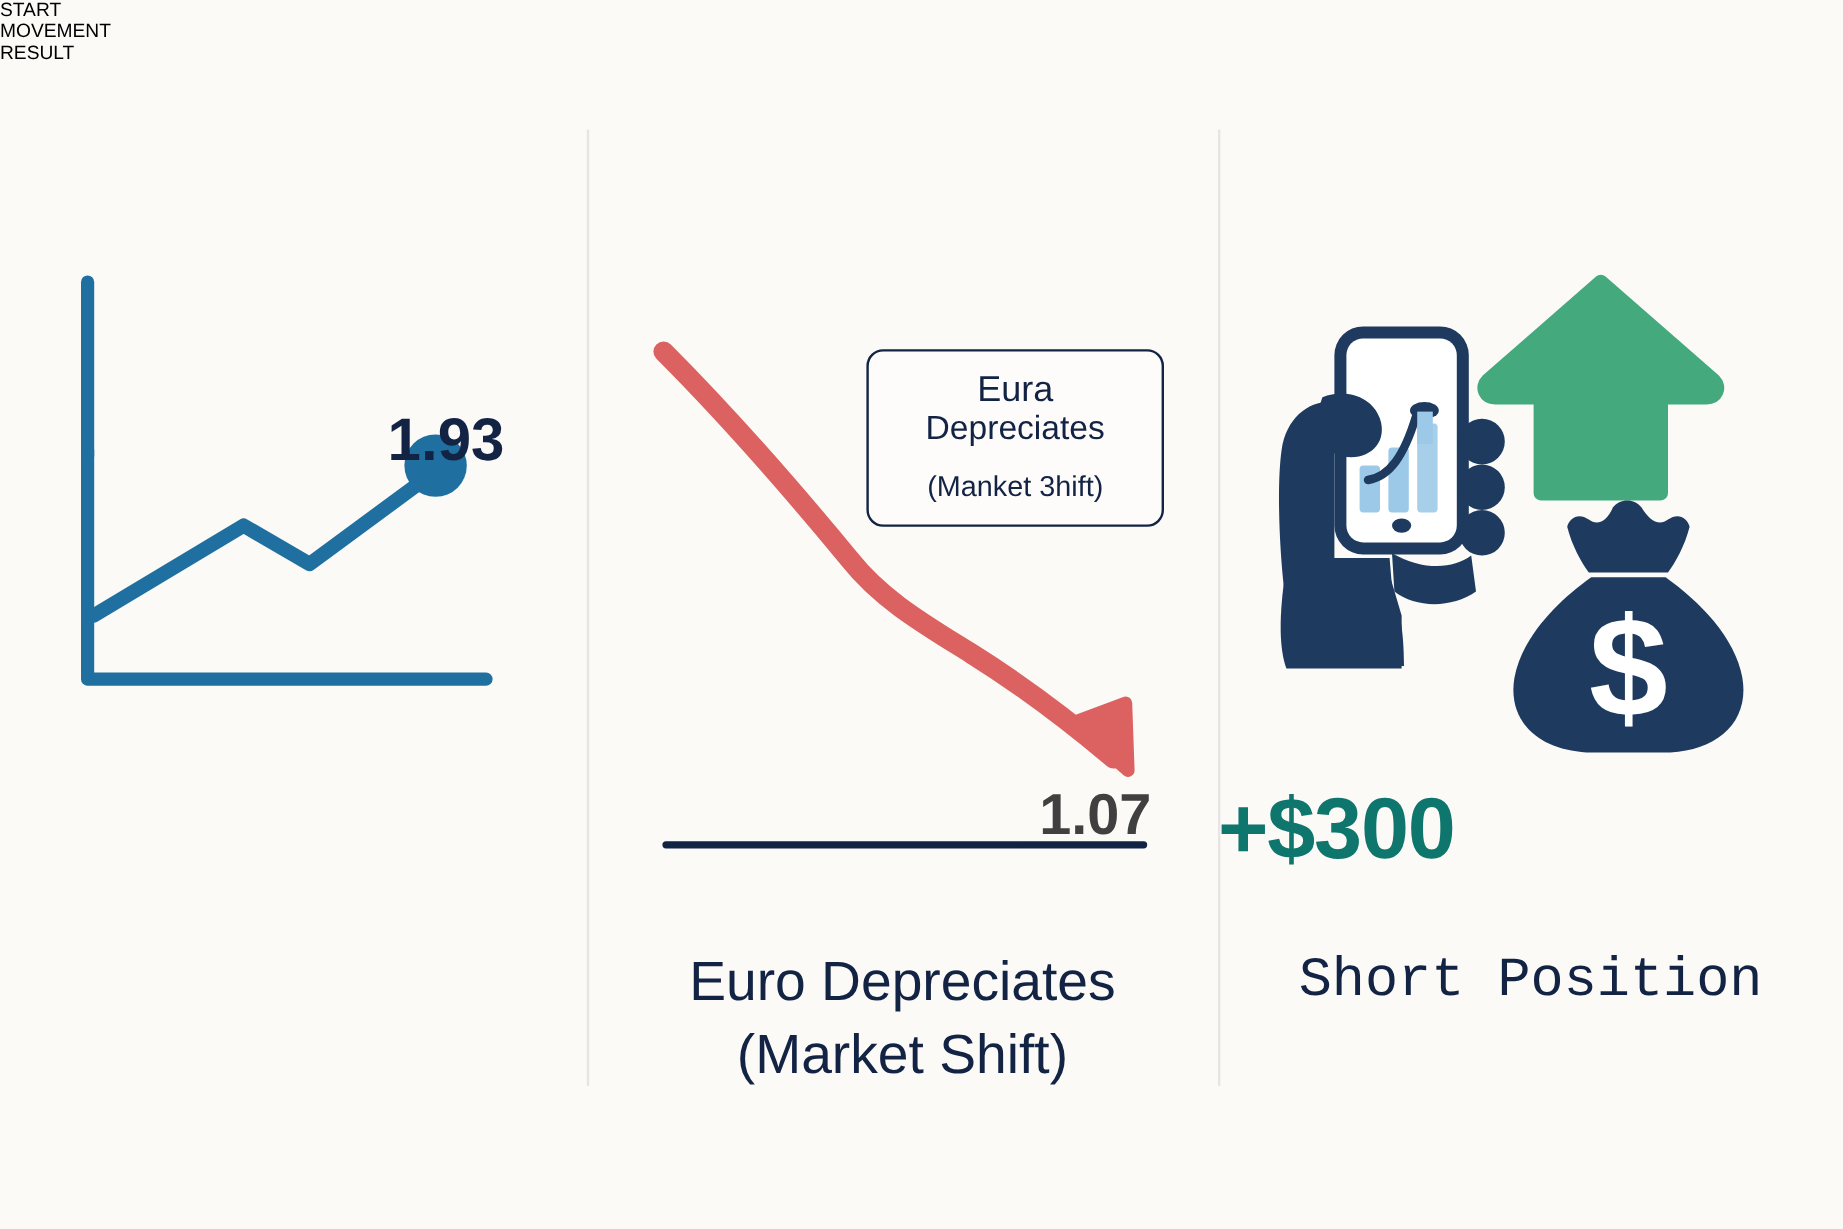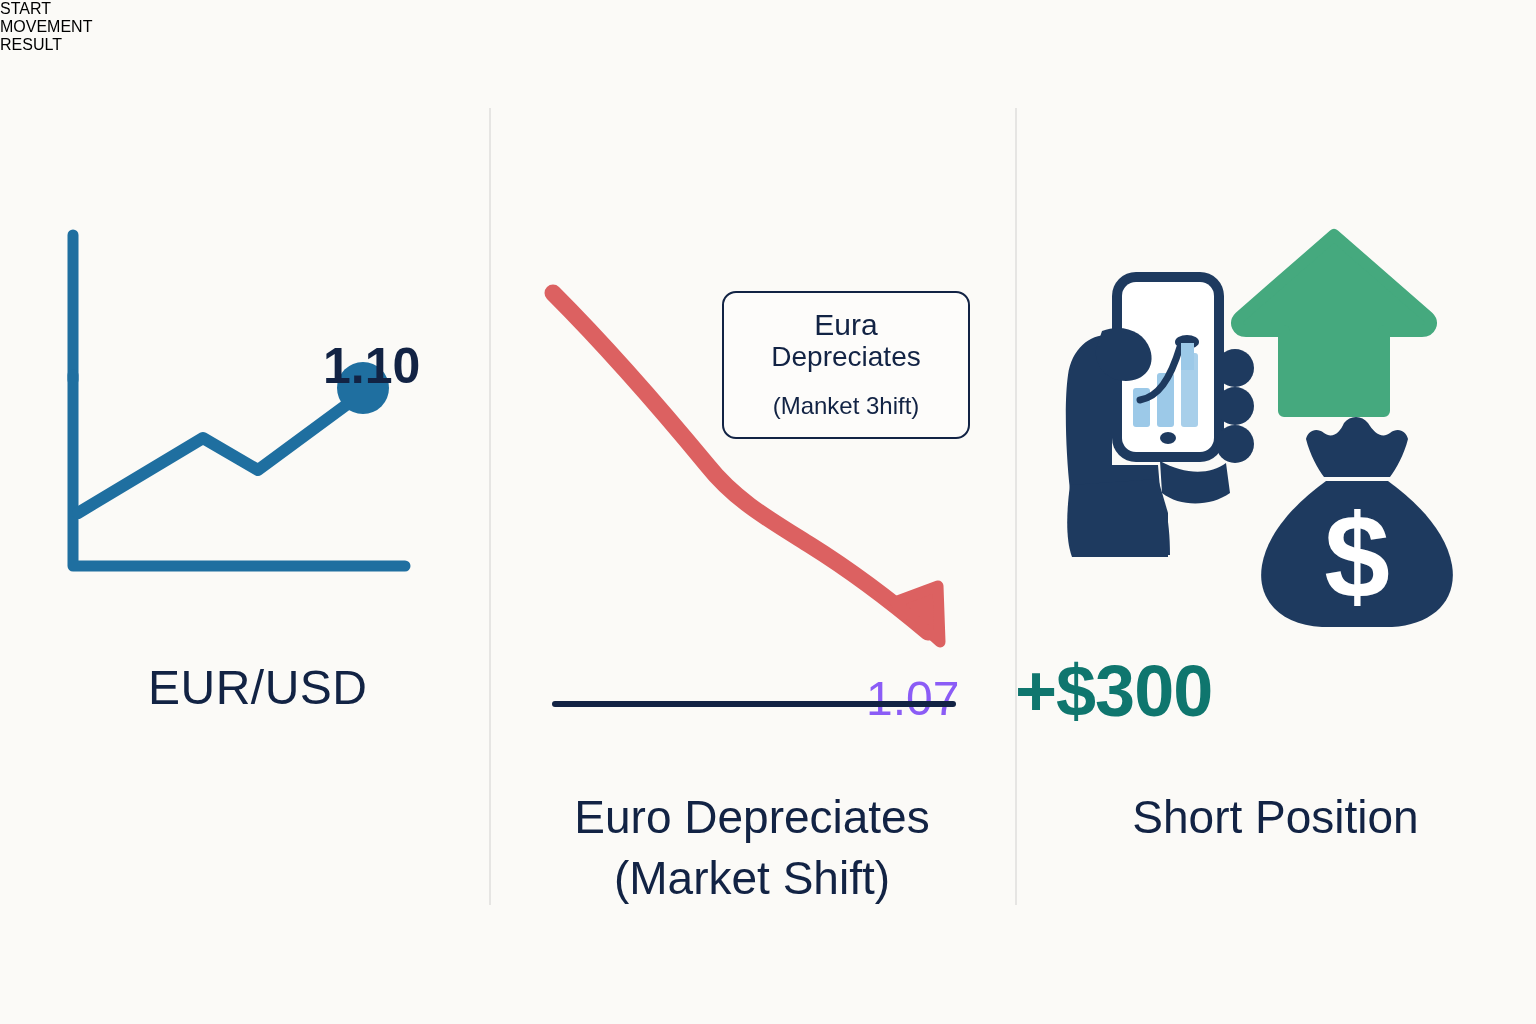--- a/index.html
+++ b/index.html
@@ -100,24 +100,23 @@
     font-size: 24px;
     color: #122344;
     line-height: 1.2;
     margin-top: 20px;
   }
   #label-end-rate {
     position: absolute;
     left: 866px;
     top: 652px;
     font-size: 48px;
-    font-weight: normal;
-    color: #8b5cf6;
+    font-weight: bold;
+    color: #404040;
     white-space: nowrap;
-    margin-top: 19px;
   }
   #movement-baseline {
     position: absolute;
     left: 552px;
     top: 701px;
     width: 404px;
     height: 6px;
     border-radius: 3px;
     background: #122344;
   }
@@ -154,20 +153,21 @@
   }
   #caption-result {
     position: absolute;
     left: 1015px;
     top: 787px;
     width: 521px;
     text-align: center;
     font-size: 46px;
     color: #122344;
     line-height: 1.33;
+    font-family: Liberation Mono, monospace;
   }
   .cap-line { display: block; }
 </style>
 </head>
 <body>
 
 <div id="stage">
 
   <div id="divider-1" class="divider"></div>
   <div id="divider-2" class="divider"></div>
@@ -177,22 +177,21 @@
   <svg id="panel-start-chart" viewBox="0 0 400 430" aria-hidden="true">
 
     <path d="M 13 10 L 13 155" stroke="#1F6FA0" stroke-width="11" stroke-linecap="round" fill="none"></path>
     <path d="M 13 150 L 13 341 L 345 341" stroke="#1F6FA0" stroke-width="11" stroke-linecap="round" stroke-linejoin="round" fill="none"></path>
 
     <path d="M 18 288 L 143 213 L 198 245 L 293 175" stroke="#1F6FA0" stroke-width="12" fill="none" stroke-linecap="round" stroke-linejoin="round"></path>
 
     <circle cx="303" cy="163" r="26" fill="#1F6FA0"></circle>
   </svg>
 
-  <div id="label-start-rate">1.10</div>
-  <div id="label-pair">EUR/USD</div>
+  <div id="label-start-rate">1.93</div>
 
   <div id="header-movement">MOVEMENT</div>
 
   <svg id="panel-movement-arrow" viewBox="0 0 460 400" aria-hidden="true">
     <path d="M 33 23
              C 90 80, 150 150, 188 196
              C 215 230, 250 250, 290 275
              C 330 300, 370 330, 408 362" stroke="#DC6161" stroke-width="17" fill="none" stroke-linecap="round" stroke-linejoin="round"></path>
     <path d="M 375 332 L 420 372 L 418 316 Z" fill="#DC6161" stroke="#DC6161" stroke-width="11" stroke-linejoin="round"></path>
   </svg>

